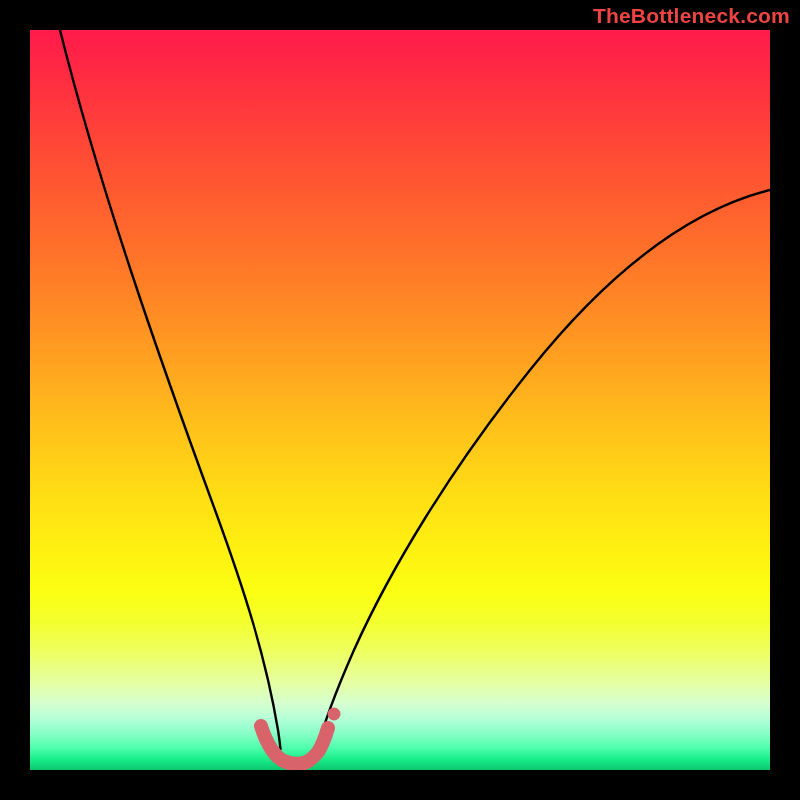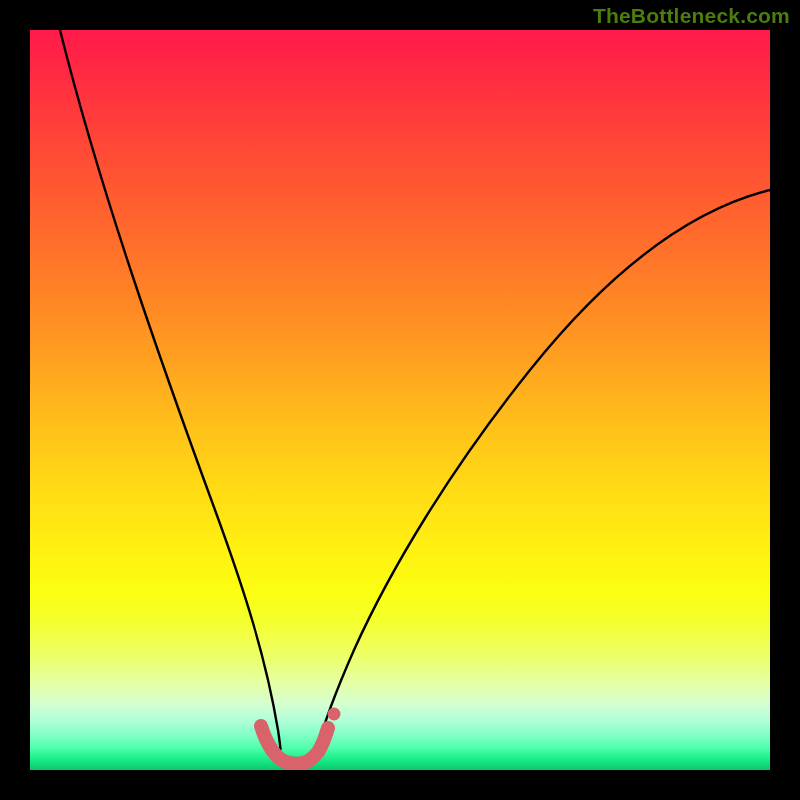--- a/index.html
+++ b/index.html
@@ -46,21 +46,21 @@
       #8affc8 95%,
       #4fffad 97%,
       #1aee8a 98.5%,
       #0cc66e 100%
     );
   }
   .watermark {
     position: absolute;
     top: 4px;
     right: 10px;
-    color: #4d7c0f;
+    color: #ef4444;
     font-size: 21px;
     font-weight: 600;
     letter-spacing: 0.2px;
   }
   svg.curves {
     position: absolute;
     left: 0;
     top: 0;
     width: 740px;
     height: 740px;

